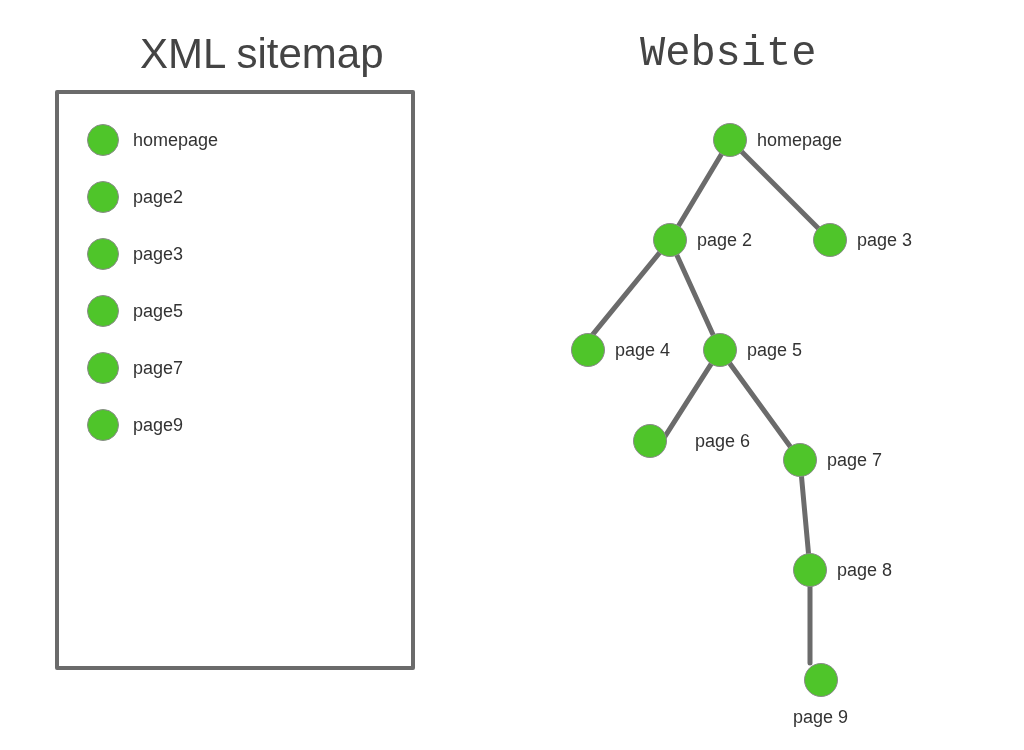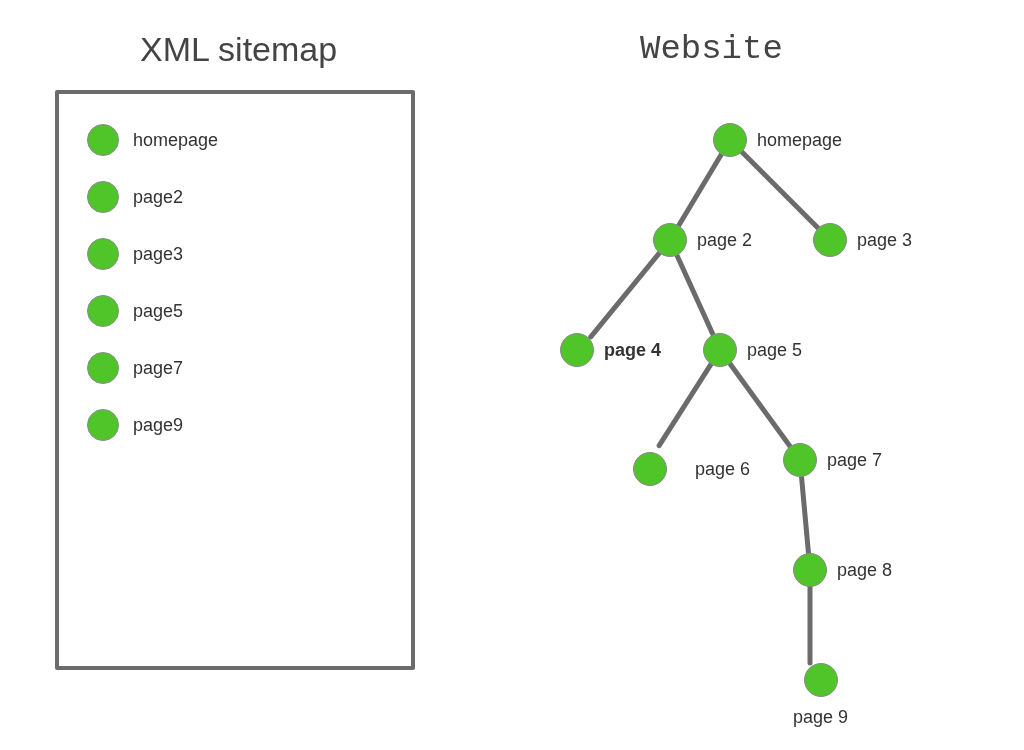--- a/index.html
+++ b/index.html
@@ -6,21 +6,21 @@
     margin: 0;
     padding: 0;
     width: 1024px;
     height: 750px;
     background: #ffffff;
     font-family: Arial, Helvetica, sans-serif;
     color: #333;
   }
   .heading {
     position: absolute;
-    font-size: 34px;
+    font-size: 42px;
     font-weight: 400;
     color: #444;
   }
   .sitemap-box {
     position: absolute;
     left: 55px;
     top: 90px;
     width: 360px;
     height: 580px;
     border: 4px solid #6b6b6b;
@@ -139,29 +139,29 @@
         <span class="label">homepage</span>
       </div>
       <div class="node" style="left: 153px; top: 133px;">
         <span class="dot"></span>
         <span class="label">page 2</span>
       </div>
       <div class="node" style="left: 313px; top: 133px;">
         <span class="dot"></span>
         <span class="label">page 3</span>
       </div>
-      <div class="node" style="left: 60px; top: 243px; font-weight: bold;">
+      <div class="node" style="left: 71px; top: 243px;">
         <span class="dot"></span>
         <span class="label">page 4</span>
       </div>
       <div class="node" style="left: 203px; top: 243px;">
         <span class="dot"></span>
         <span class="label">page 5</span>
       </div>
-      <div class="node" style="left: 133px; top: 362px; gap: 28px;">
+      <div class="node" style="left: 133px; top: 334px; gap: 28px;">
         <span class="dot"></span>
         <span class="label">page 6</span>
       </div>
       <div class="node" style="left: 283px; top: 353px;">
         <span class="dot"></span>
         <span class="label">page 7</span>
       </div>
       <div class="node" style="left: 293px; top: 463px;">
         <span class="dot"></span>
         <span class="label">page 8</span>

